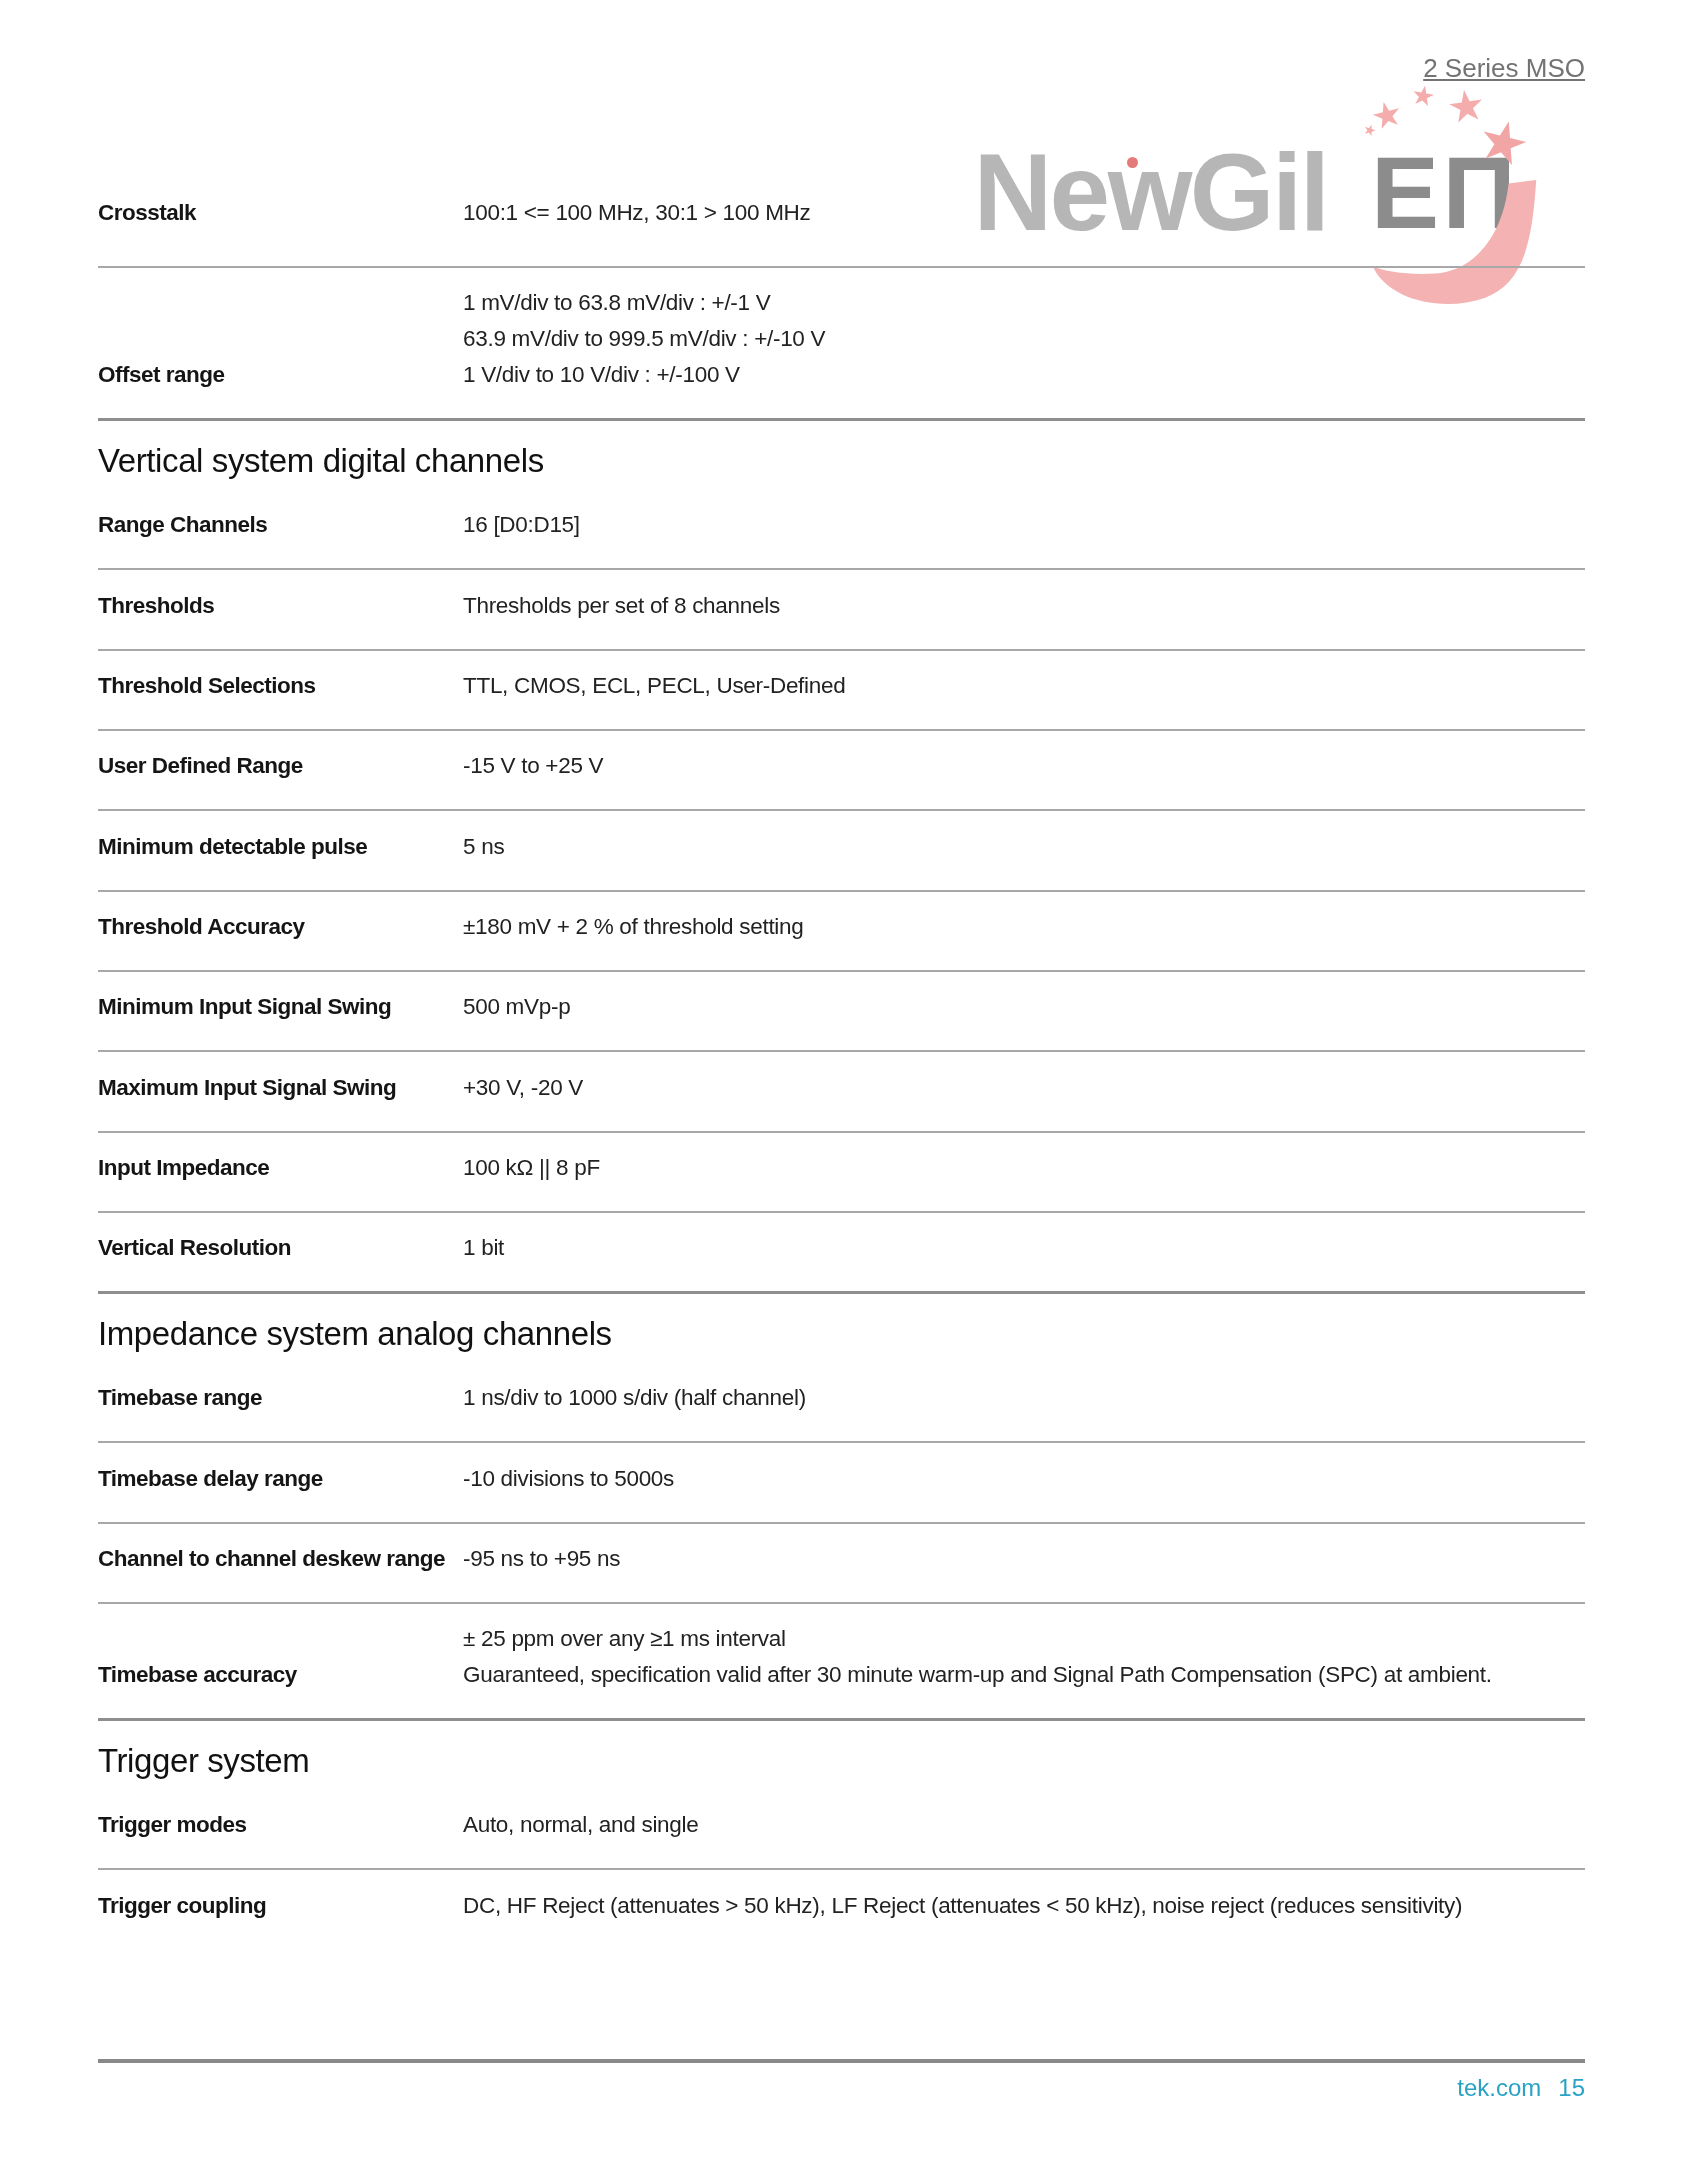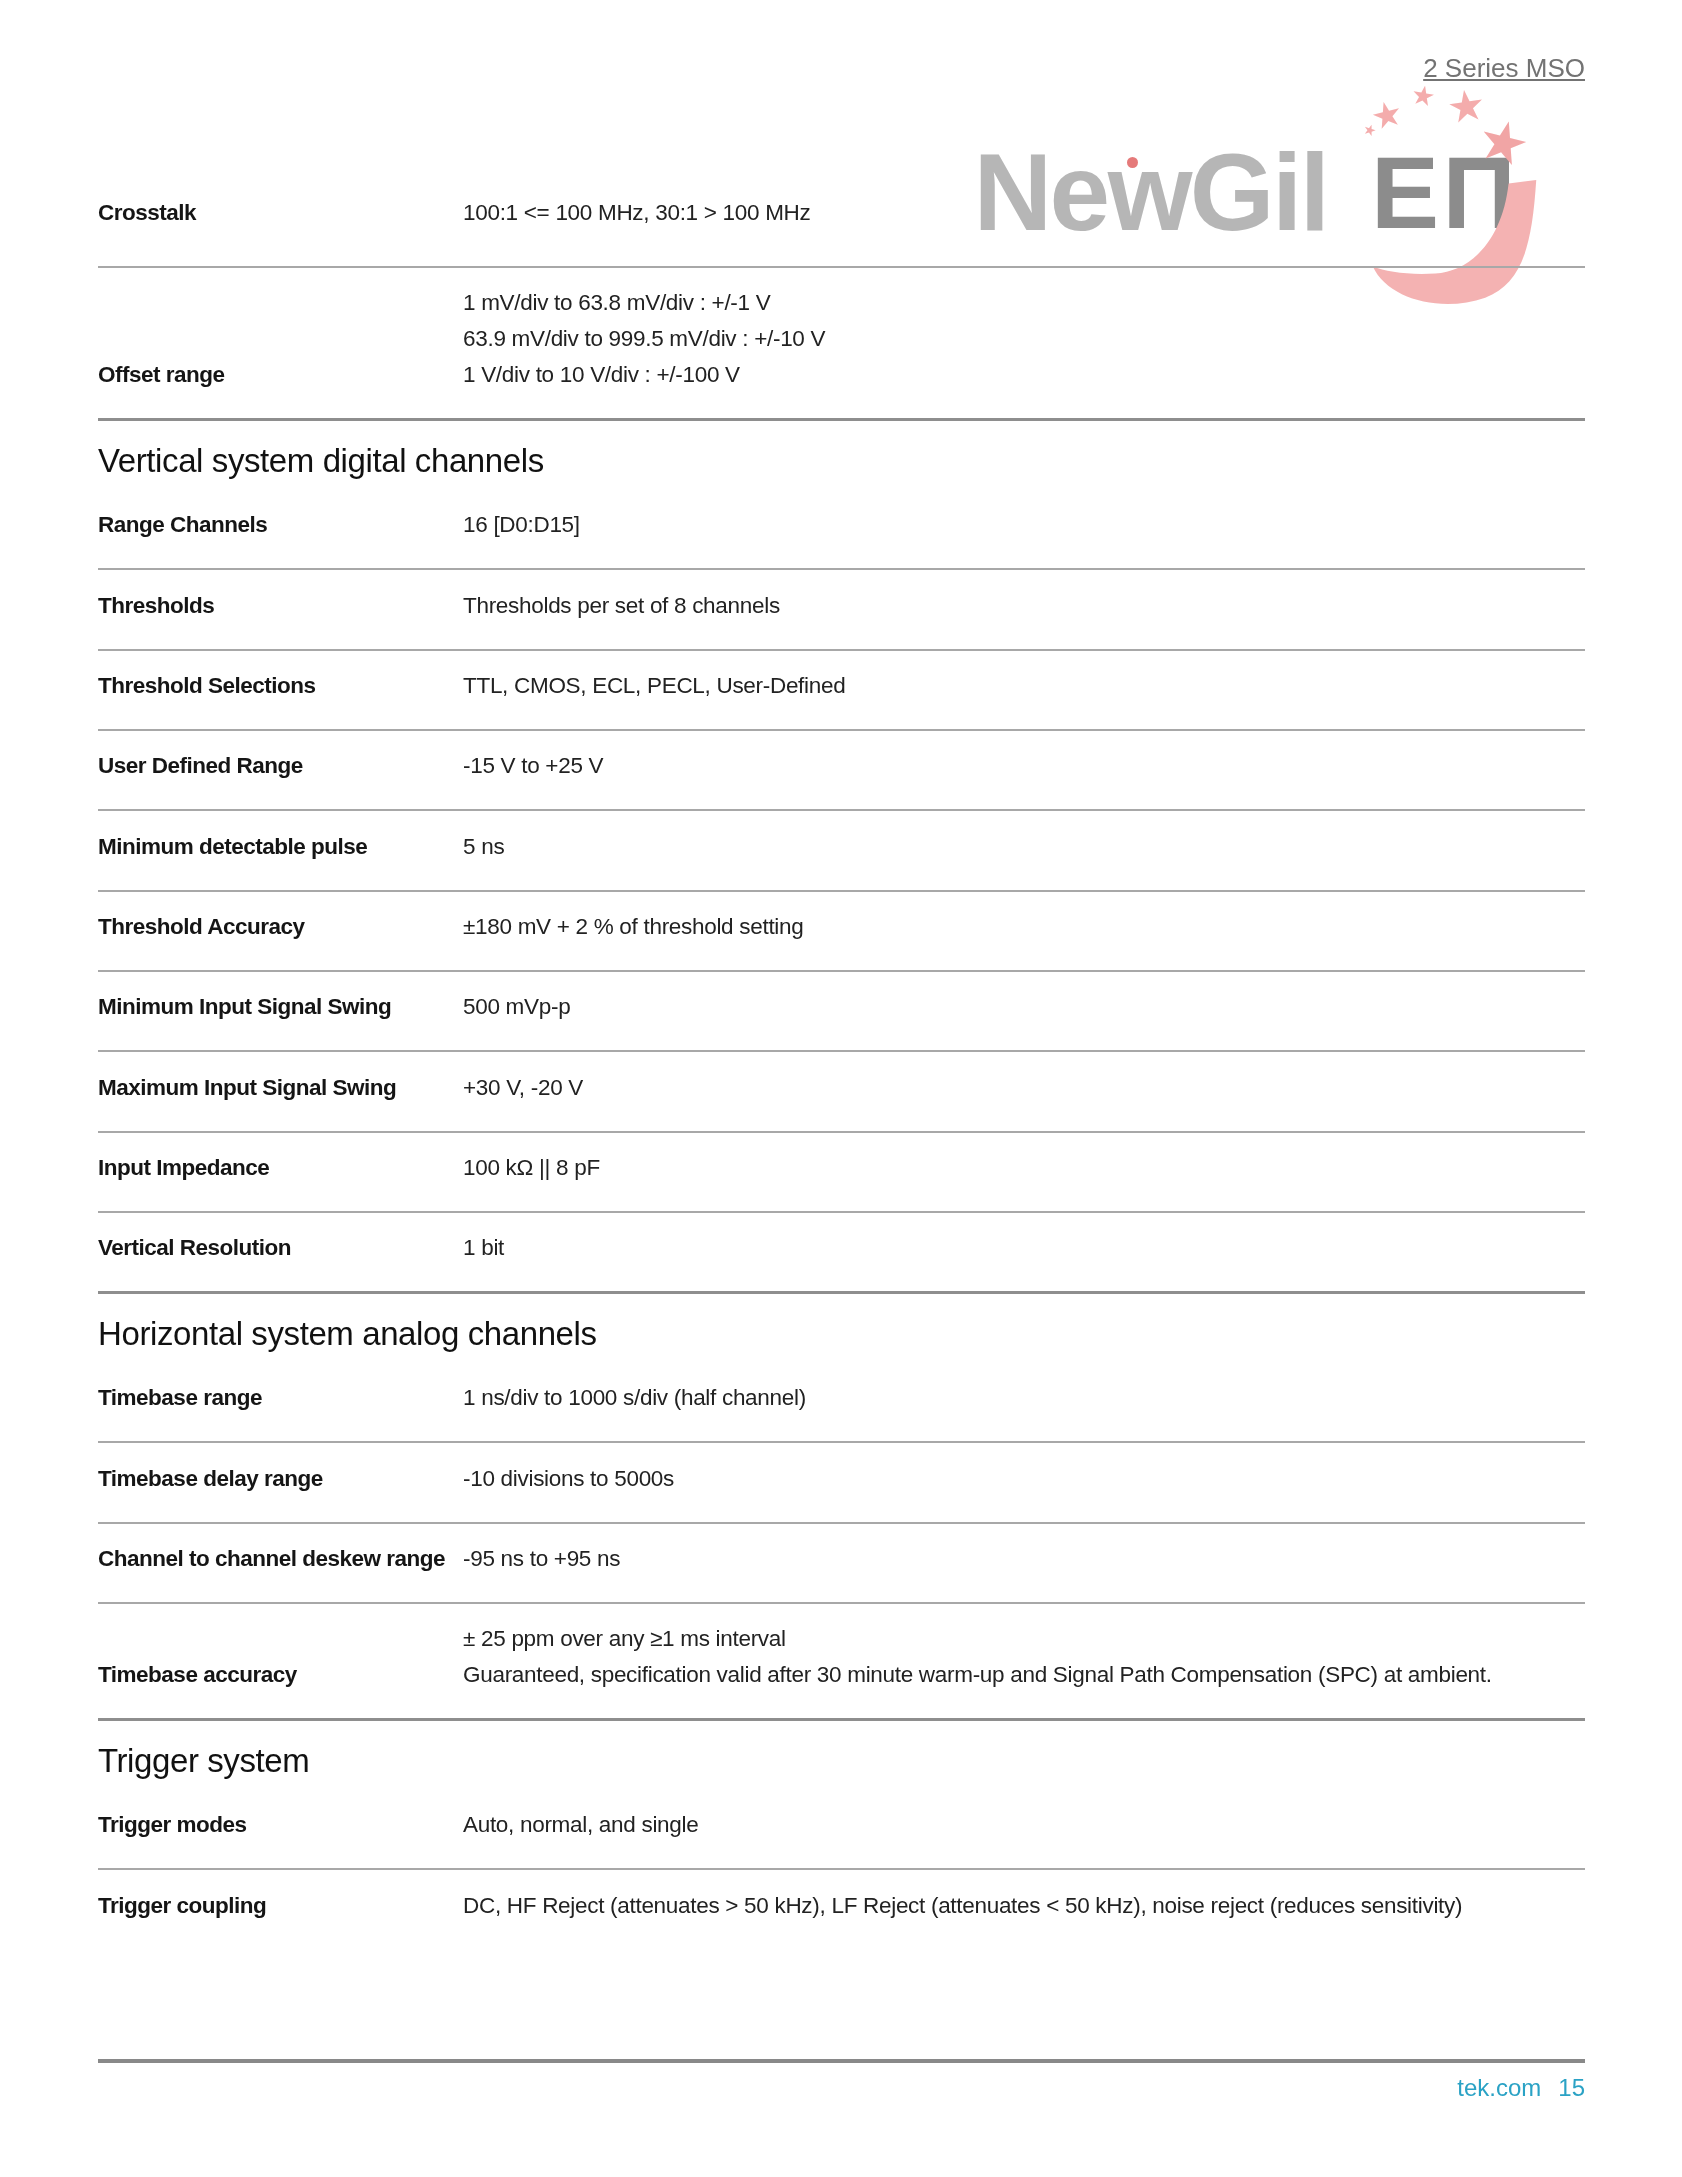--- a/index.html
+++ b/index.html
@@ -161,21 +161,21 @@
           </div>
         </div>
         <div class="spec-row">
           <div class="spec-label">Vertical Resolution</div>
           <div class="spec-value">
             <span class="spec-value-line">1 bit</span>
           </div>
         </div>
       </section>
       <section class="spec-section">
-        <h2 class="section-heading">Horizontal system analog channels</h2>
+        <h2 class="section-heading">Impedance system analog channels</h2>
         <div class="spec-row">
           <div class="spec-label">Timebase range</div>
           <div class="spec-value">
             <span class="spec-value-line">1 ns/div to 1000 s/div (half channel)</span>
           </div>
         </div>
         <div class="spec-row">
           <div class="spec-label">Timebase delay range</div>
           <div class="spec-value">
             <span class="spec-value-line">-10 divisions to 5000s</span>

